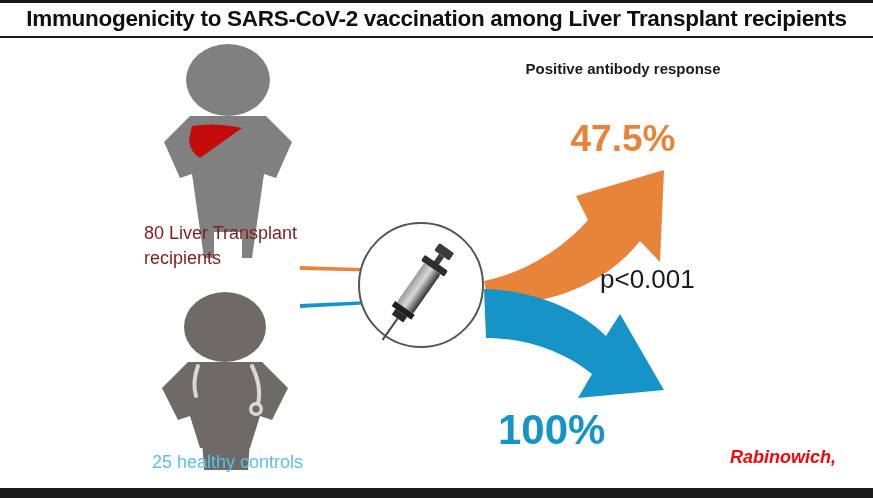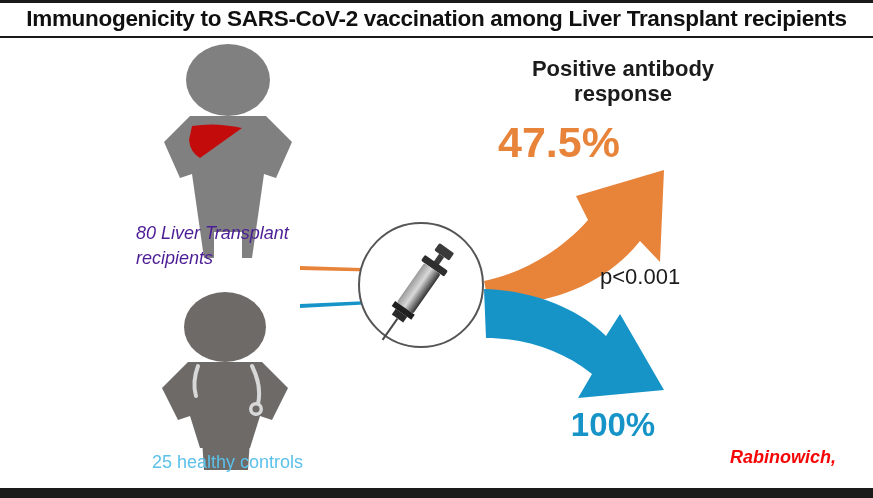--- a/index.html
+++ b/index.html
@@ -49,64 +49,63 @@
     letter-spacing: -0.3px;
     white-space: nowrap;
     line-height: 34px;
   }
   
   #antibody-heading {
     position: absolute;
     left: 498px; top: 56px;
     width: 250px;
     text-align: center;
-    font-size: 22px;
+    font-size: 15px;
     font-weight: bold;
     color: #1b1b1b;
     line-height: 25px;
   }
   #orange-value {
     position: absolute;
     left: 498px; top: 118px;
     width: 250px;
-    font-size: 43px;
+    text-align: center;
+    font-size: 37px;
     font-weight: bold;
     color: #E8833A;
   }
   #blue-value {
     position: absolute;
     left: 498px; top: 406px;
     width: 230px;
-    text-align: center;
-    font-size: 33px;
+    font-size: 42px;
     font-weight: bold;
     color: #1694C8;
   }
   #pvalue {
     position: absolute;
     left: 600px; top: 264px;
-    font-size: 22px;
+    font-size: 26px;
     color: #1b1b1b;
   }
   #vaccine-label {
     position: absolute;
     left: 325px; top: 172px;
     width: 208px;
     text-align: center;
     font-size: 17px;
     color: #222222;
     line-height: 23px;
   }
   #lt-label {
     position: absolute;
-    left: 136px; top: 221px;
+    left: 144px; top: 221px;
     width: 215px;
     font-size: 18px;
-    font-style: italic;
-    color: #4c1d95;
+    color: #7f1d1d;
     line-height: 25px;
   }
   #hc-label {
     position: absolute;
     left: 152px; top: 452px;
     width: 230px;
     font-size: 18px;
     color: #5BC0EA;
   }
   #citation {

